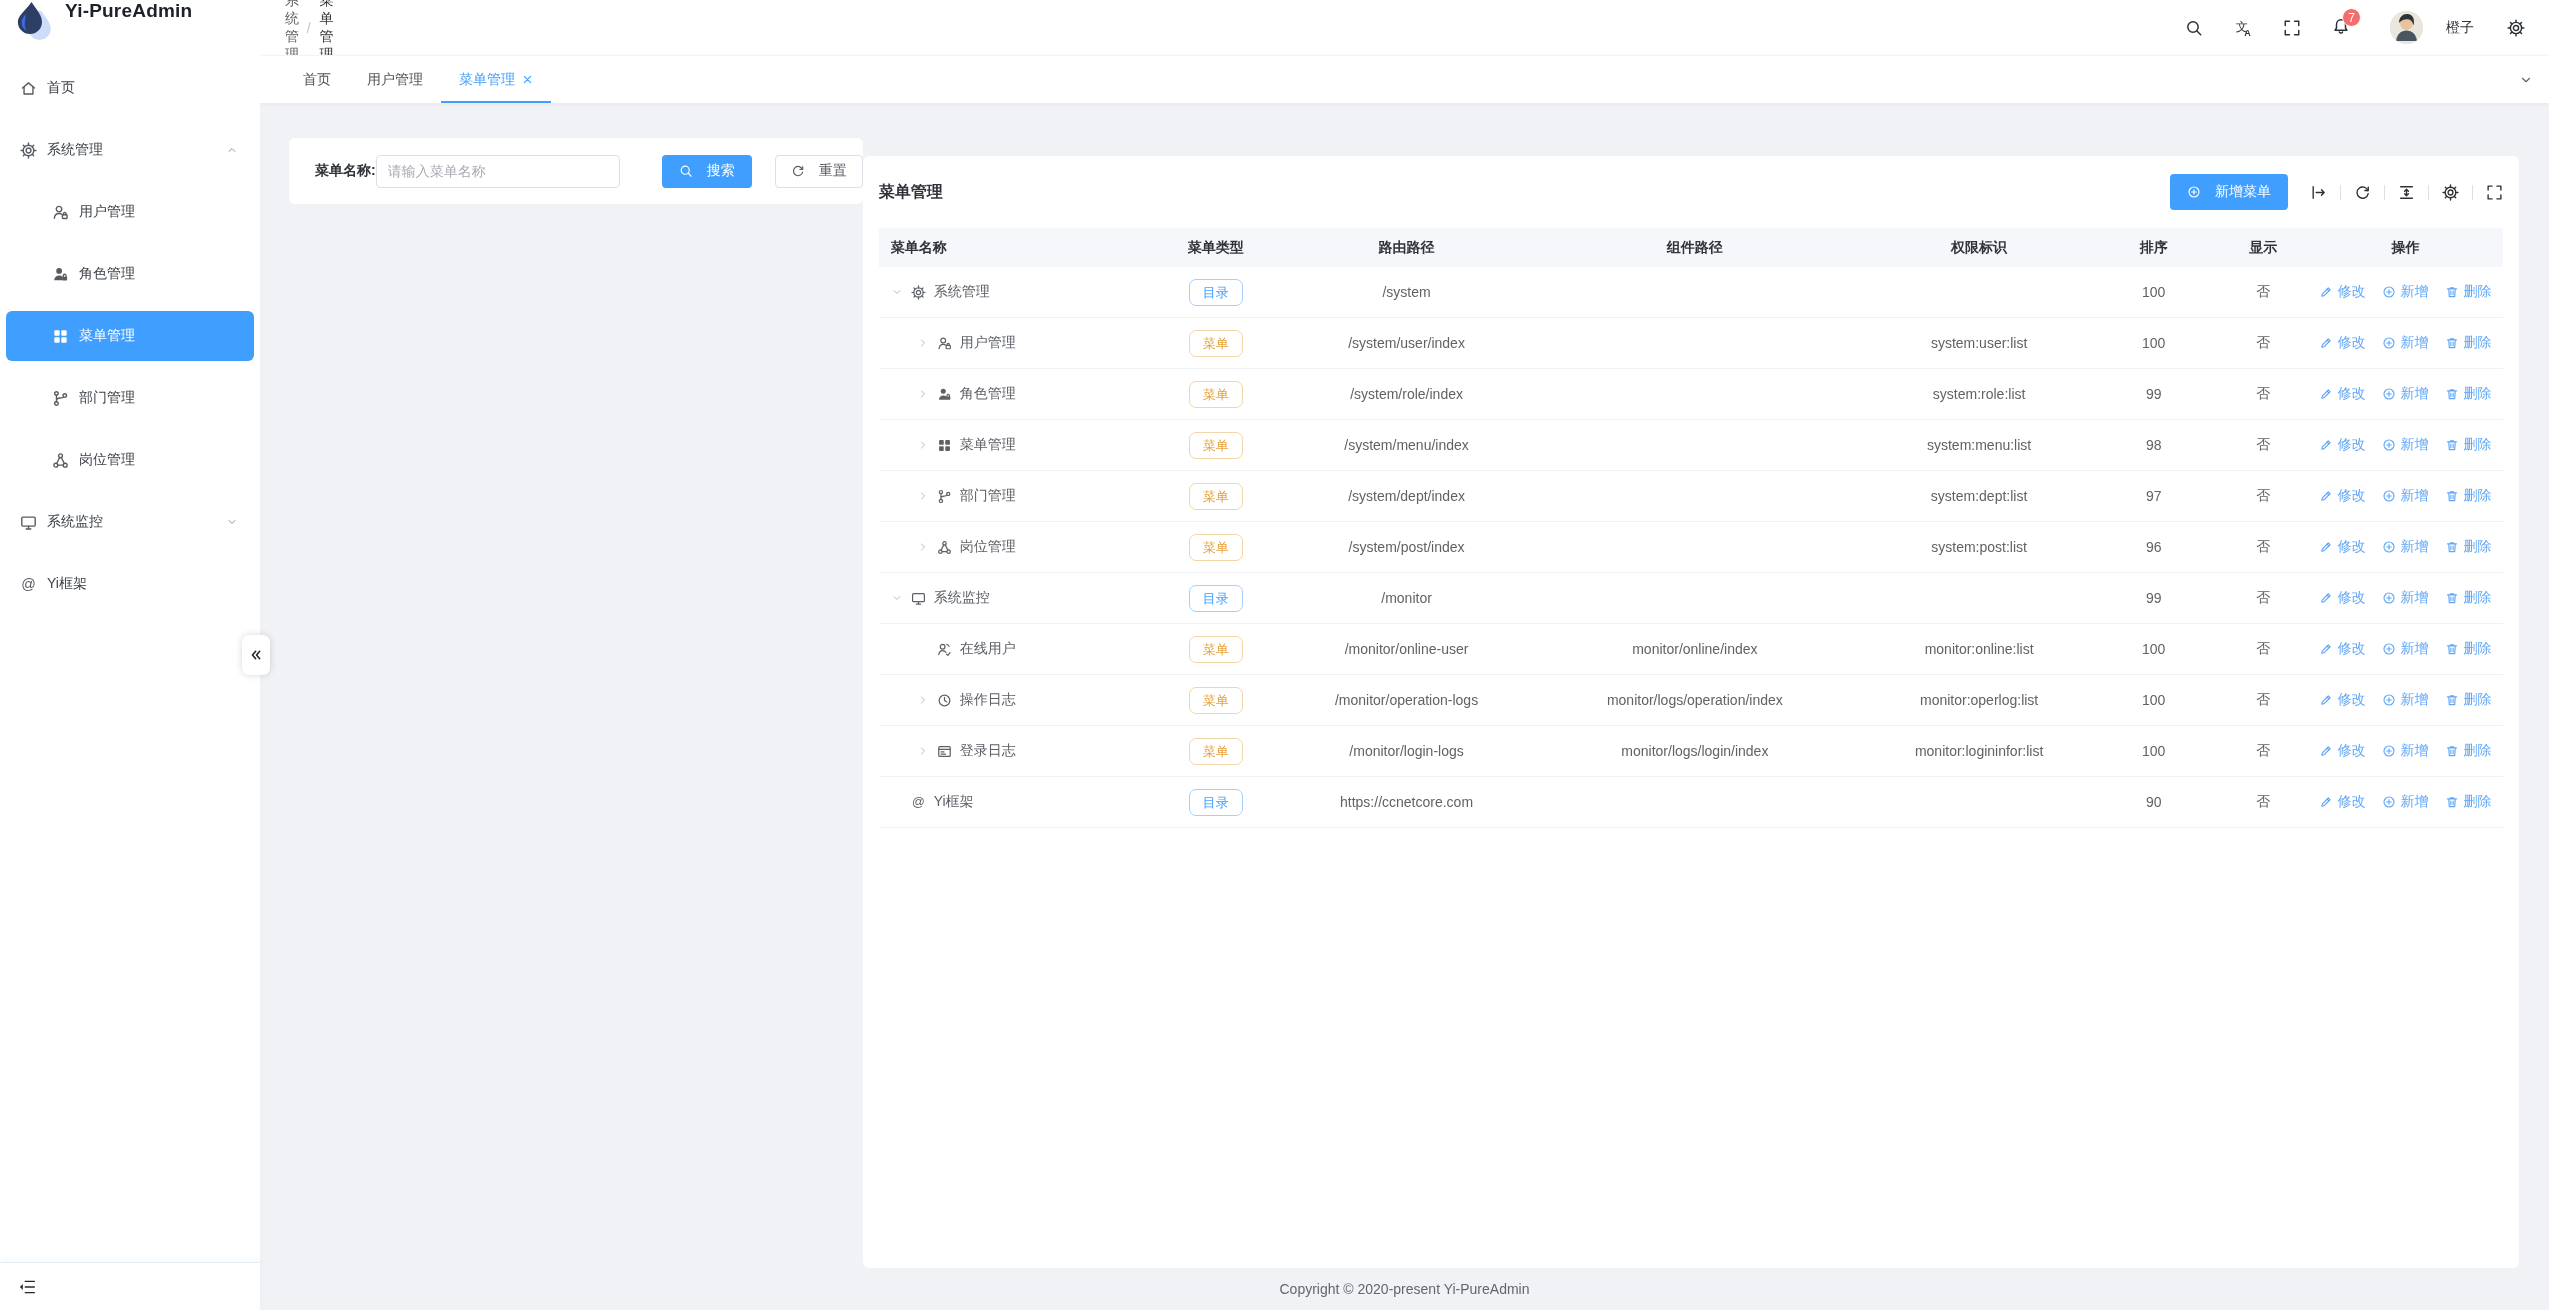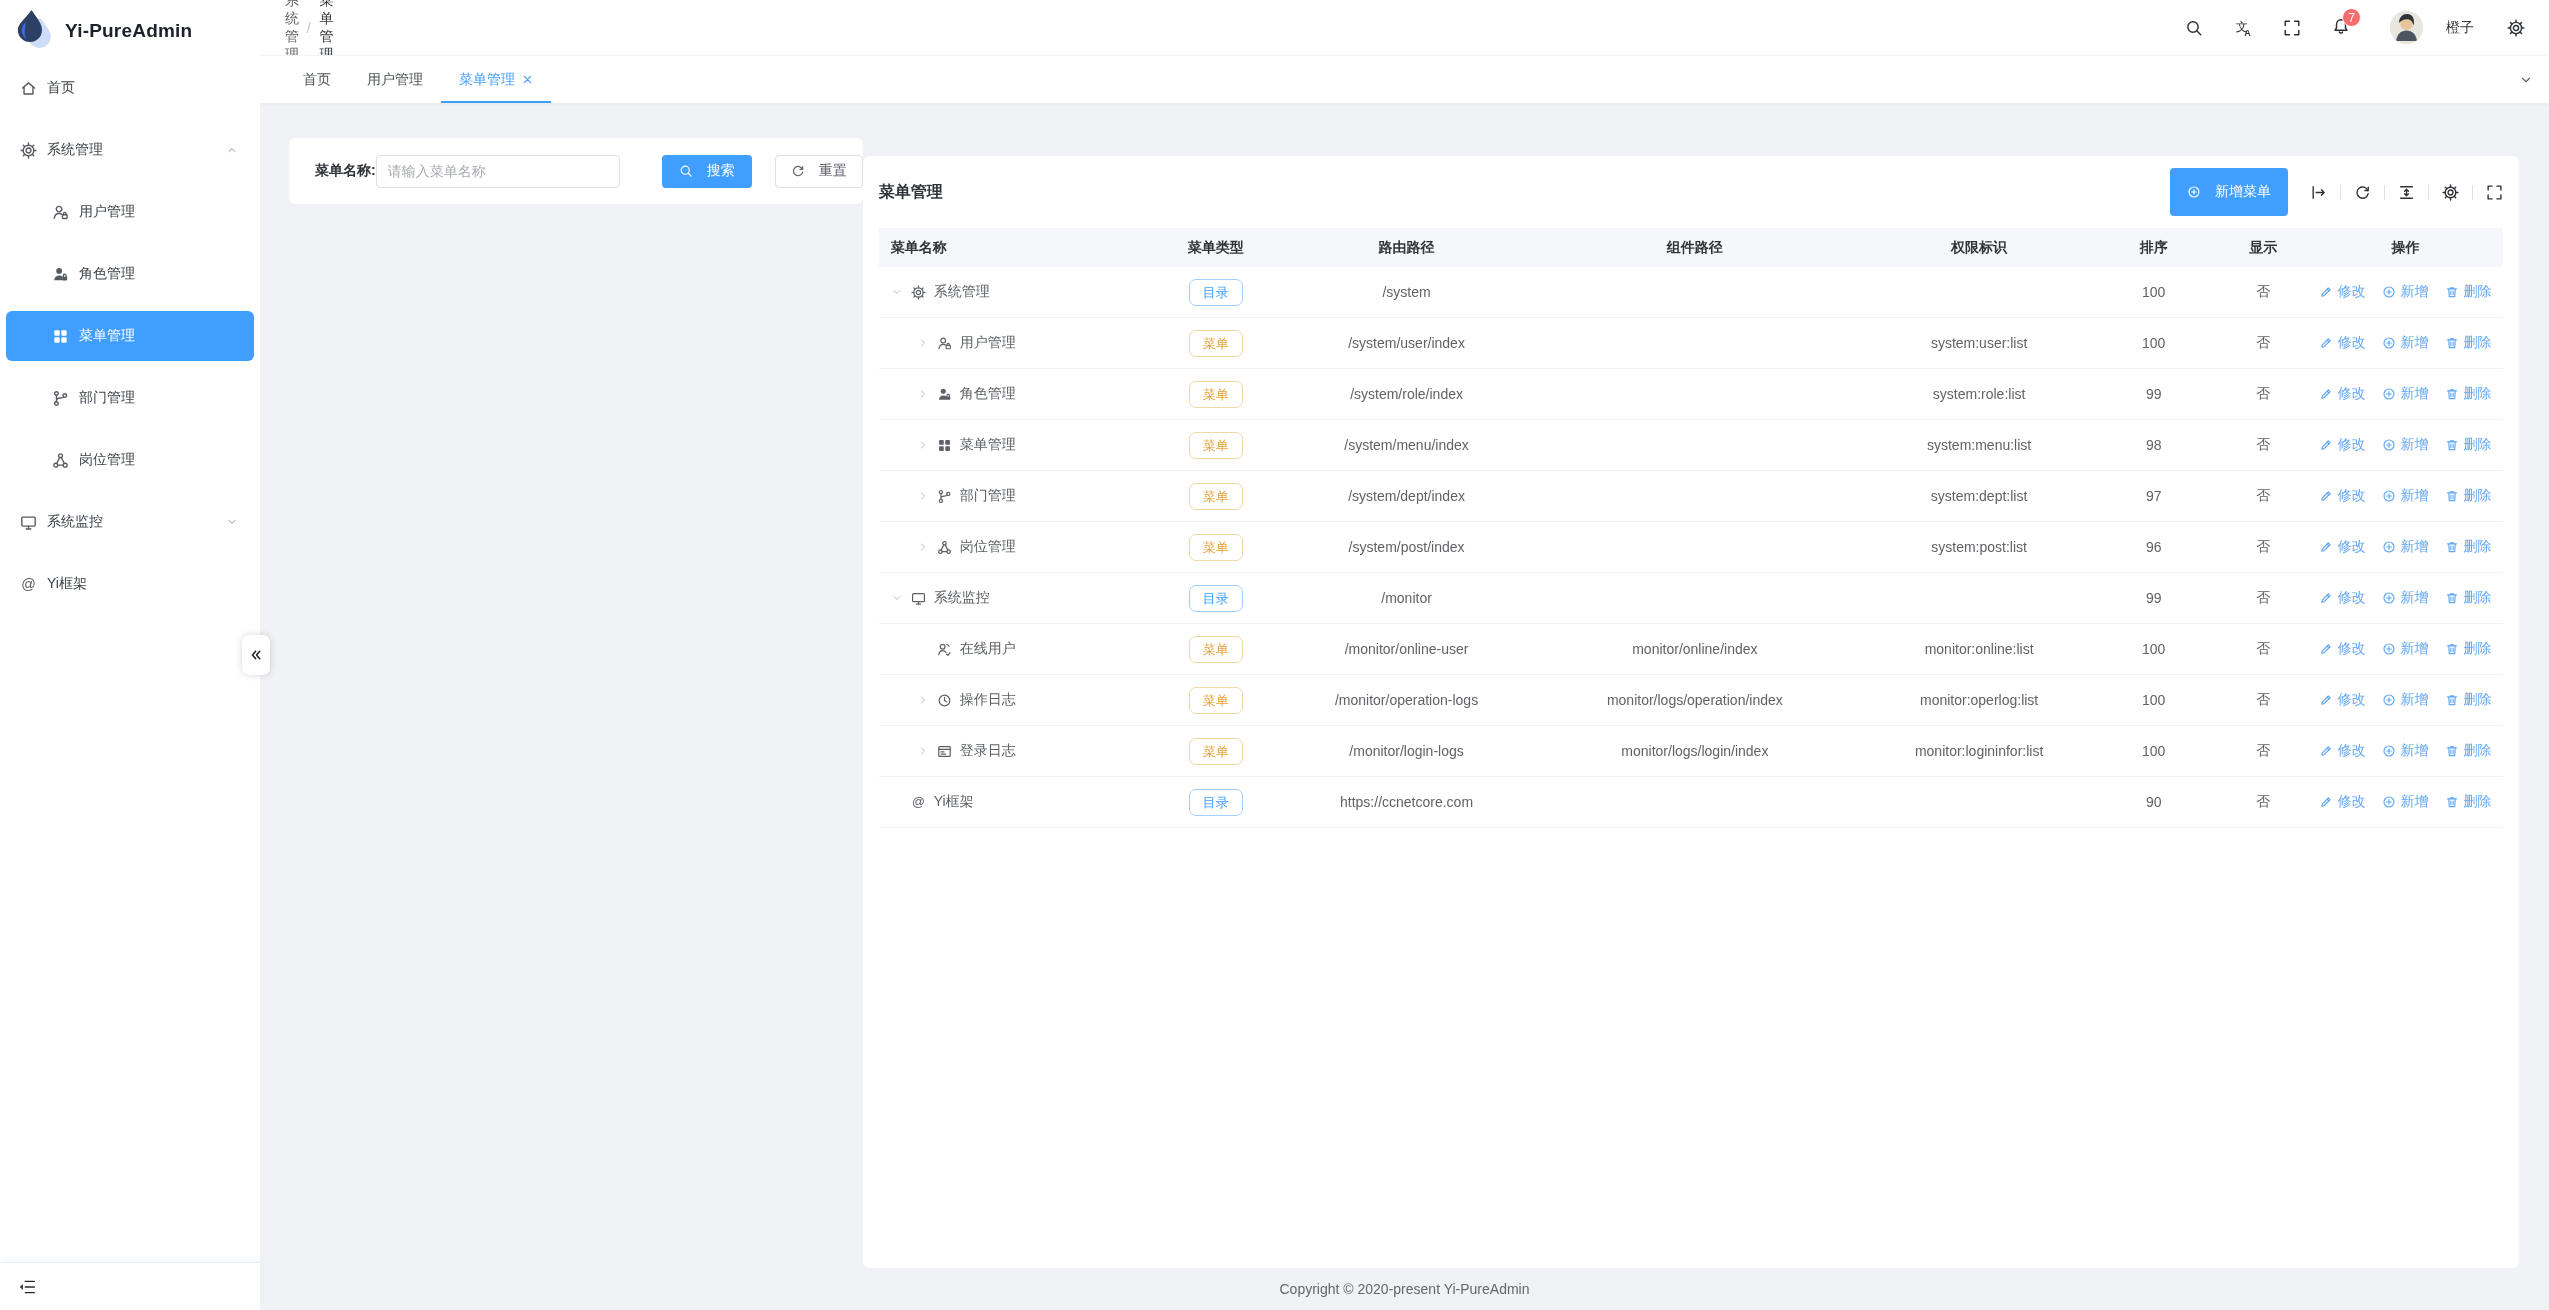--- a/index.html
+++ b/index.html
@@ -3,21 +3,21 @@
 <meta charset="utf-8">
 <style>
   *{box-sizing:border-box;margin:0;padding:0}
   html,body{width:2549px;height:1310px}
   body{display:flex;overflow:hidden;background:#f0f2f5;font-family:"Liberation Sans",sans-serif;color:#303133;font-size:14px}
   .ic{display:inline-flex;align-items:center;justify-content:center;flex:none}
   .ic svg{width:100%;height:100%;display:block}
 
   
   .sidebar{width:260px;background:#fff;position:relative;display:flex;flex-direction:column;z-index:3}
-  .logo{height:62px;display:flex;align-items:center;padding-left:14px;gap:9px}
+  .logo{height:62px;display:flex;align-items:flex-start;padding-left:14px;gap:9px}
   .logo-ic{width:42px;height:46px}
   .logo-title{font-size:19px;font-weight:bold;color:#1d2129;letter-spacing:.2px}
   .menu{flex:1;padding:1px 6px 0 6px;overflow:hidden}
   .menu-item{height:50px;margin-bottom:12px;display:flex;align-items:center;gap:10px;border-radius:6px;
     color:#3d4249;cursor:pointer;padding-left:14px;padding-right:10px}
   .menu-item .m-ic{width:17px;height:17px;color:#565b61}
   .menu-item.lvl1{padding-left:46px}
   .menu-item .arrow{margin-left:auto;width:12px;height:12px;color:#909399;margin-right:6px}
   .menu-item.active{background:#409eff;color:#fff}
   .menu-item.active .m-ic{color:#fff}
@@ -66,21 +66,21 @@
   .btn-primary{background:#409eff;color:#fff}
   .btn-plain{background:#fff;border-color:#dcdfe6;color:#5a5e66}
   .search-btn{margin-left:42px;padding:0 16px}
   .reset-btn{margin-left:23px;padding:0 15px}
 
   
   .table-card{background:#fff;border-radius:6px;margin-top:18px;flex:1;padding:0 16px;display:flex;flex-direction:column;min-height:0}
   .panel-head{height:72px;flex:none;display:flex;align-items:center}
   .panel-title{font-size:16px;font-weight:bold;color:#2f3338}
   .panel-right{margin-left:auto;display:flex;align-items:center}
-  .add-btn{height:48px;padding:10px 16px;border-radius:4px}
+  .add-btn{height:36px;padding:10px 16px;border-radius:4px}
   .toolbar{display:flex;align-items:center;margin-left:22px}
   .tool-ic{width:17px;height:17px;color:#2c3137;cursor:pointer}
   .tdiv{width:1px;height:15px;background:#dcdfe6;margin:0 13px}
 
   
   .tbl{flex:1;display:flex;flex-direction:column;min-height:0}
   .thead{height:39px;flex:none;background:#f5f7fa;display:flex;align-items:center;font-weight:bold;color:#2f3338}
   .th,.td{padding:0 8px;text-align:center;overflow:hidden;white-space:nowrap}
   .c0{width:16%;text-align:left;padding-left:12px}
   .c1{width:9.5%}.c2{width:14%}.c3{width:21.5%}.c4{width:13.5%}.c5{width:8%}.c6{width:5.5%}.c7{width:12%}

